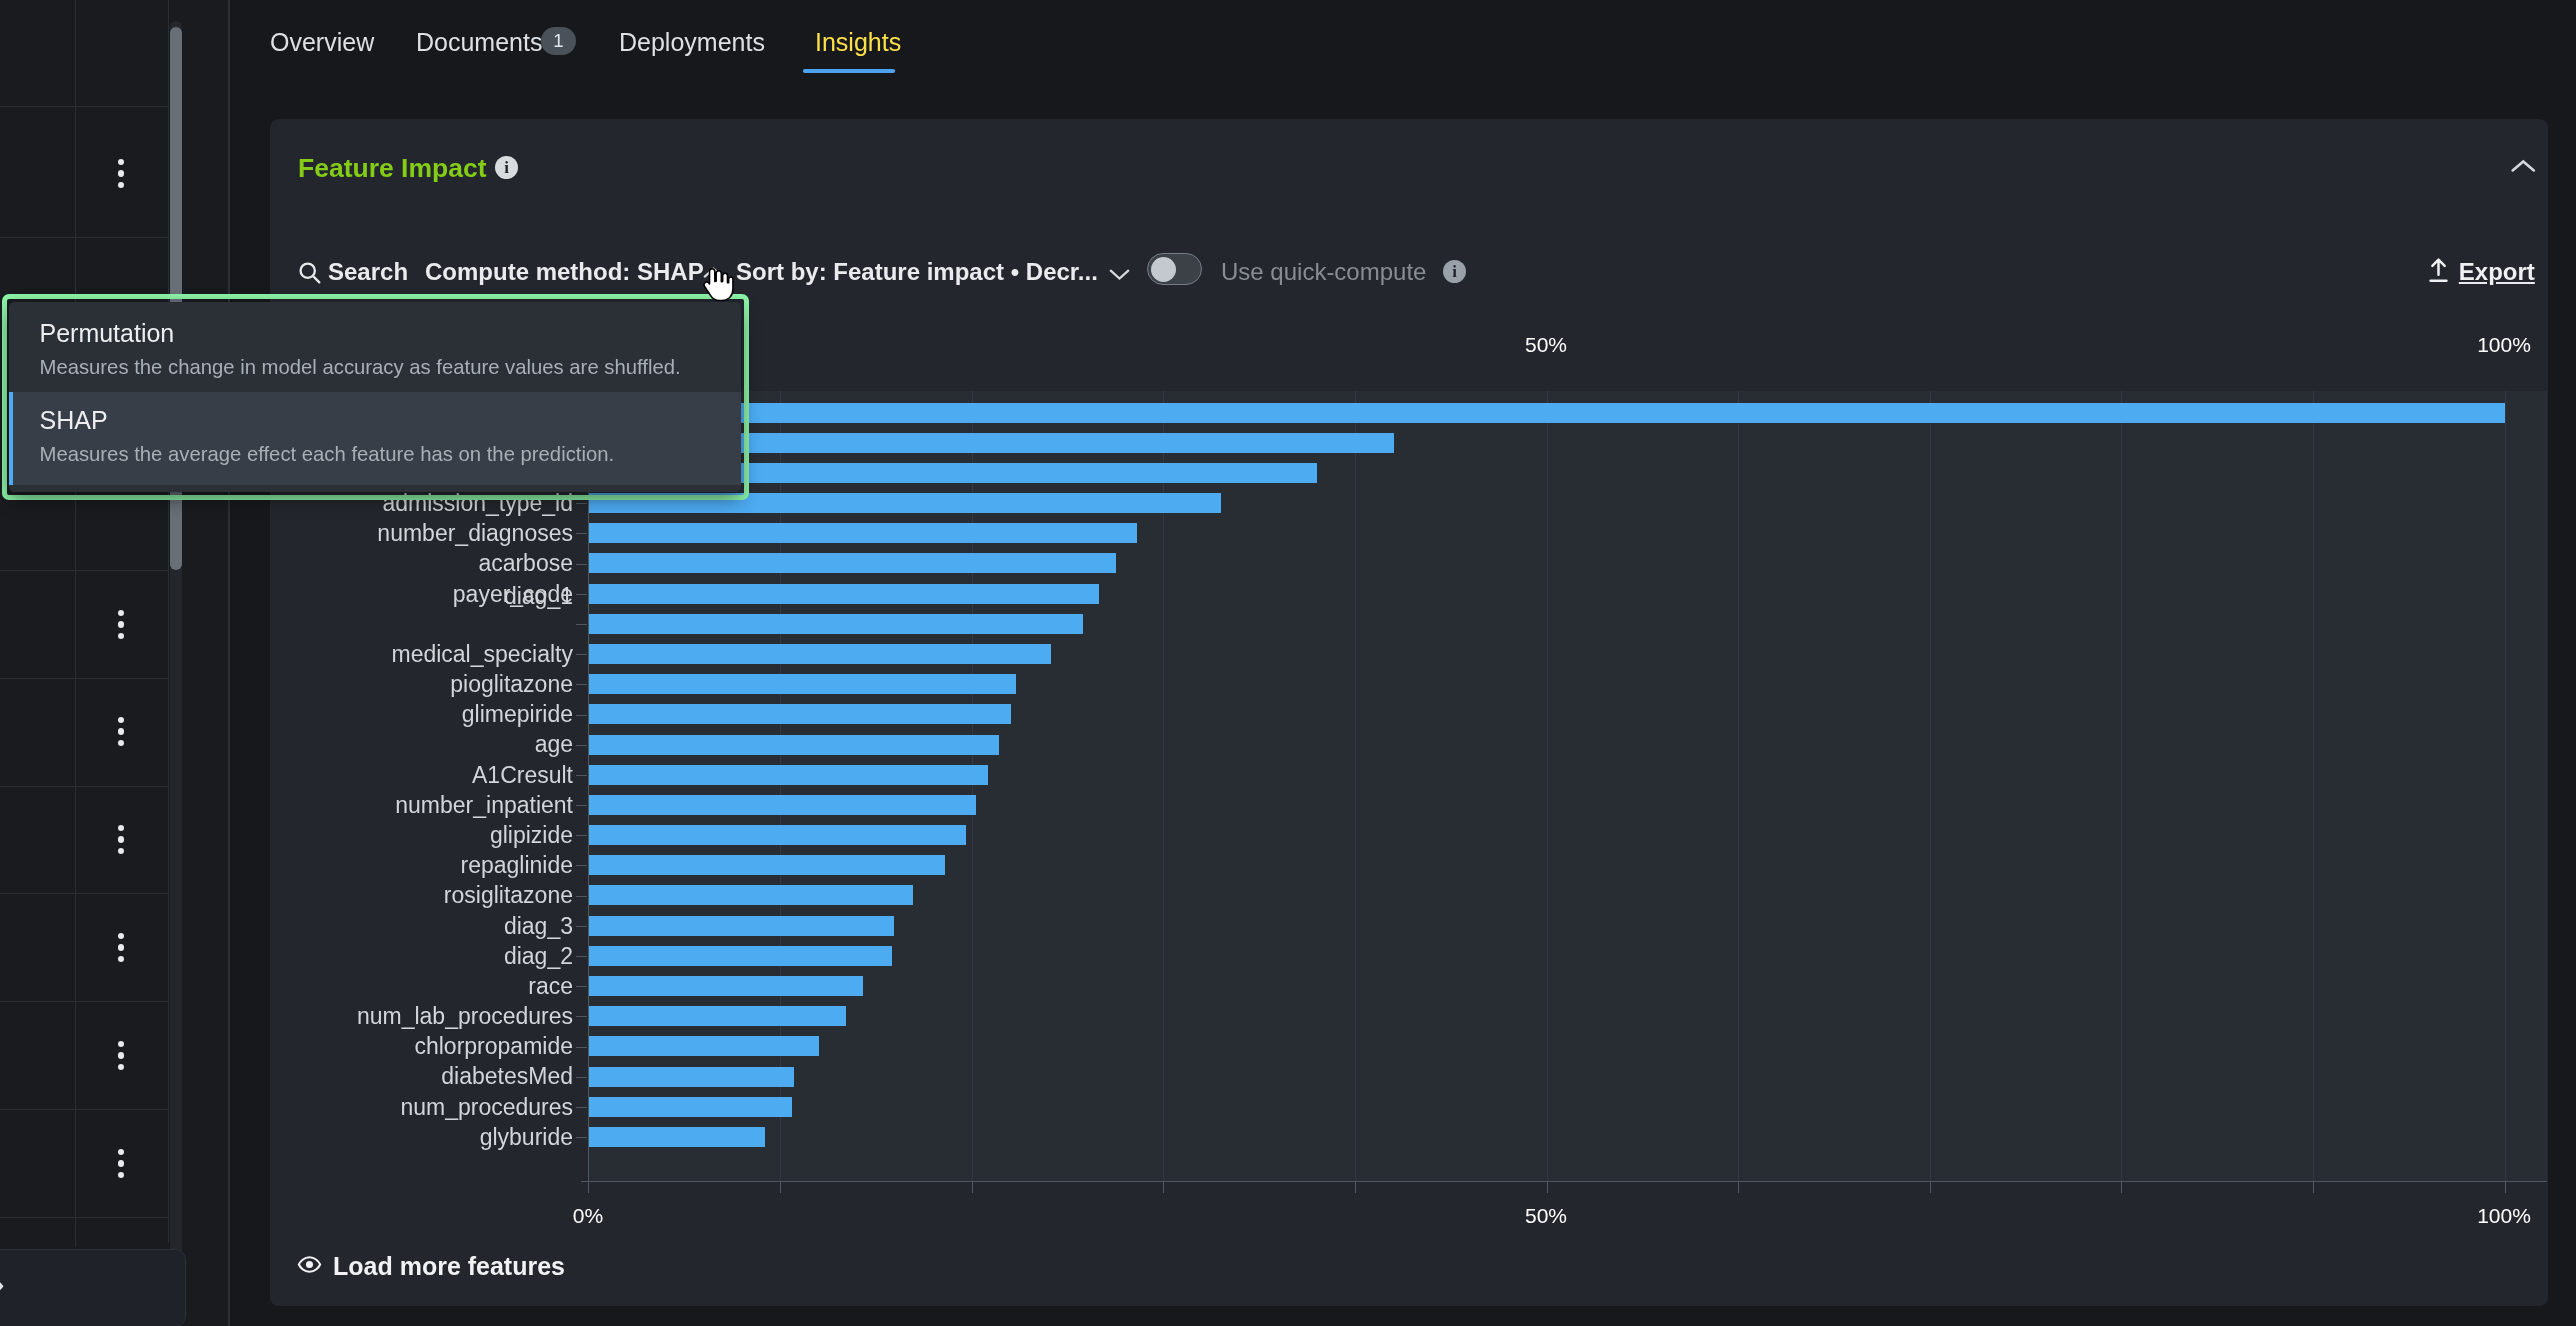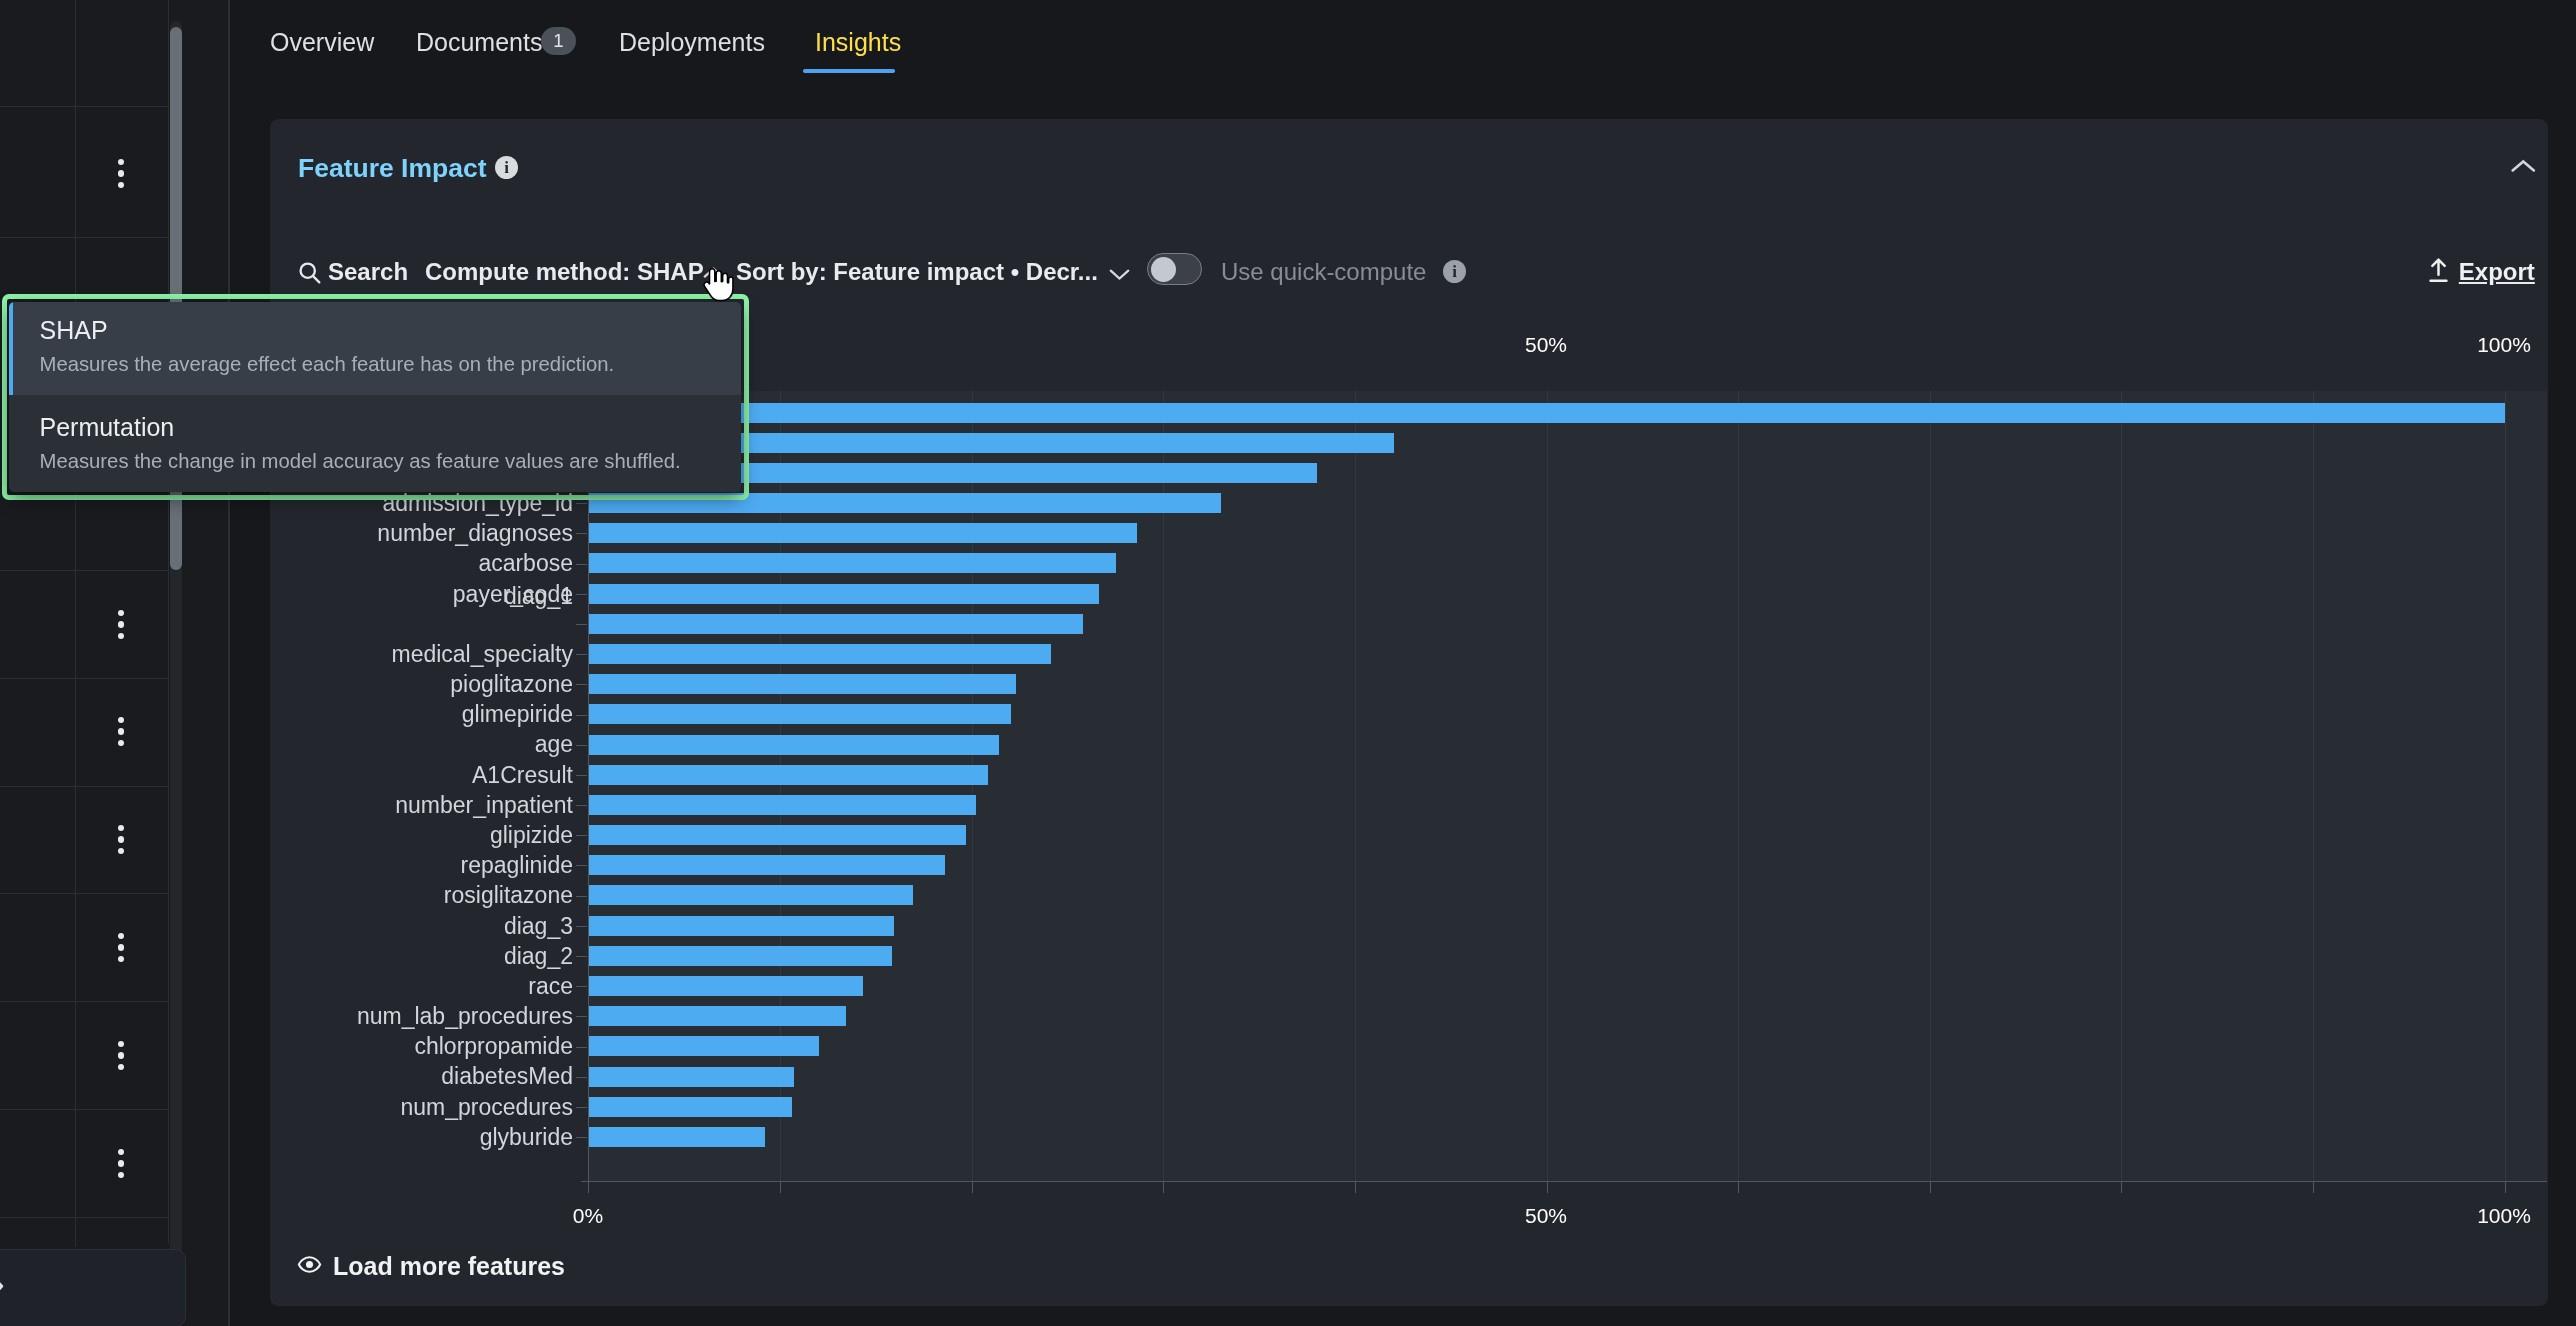--- a/index.html
+++ b/index.html
@@ -22,21 +22,21 @@
 
   
   .tab{position:absolute;top:26.5px;height:30px;line-height:30px;font-size:25px;font-weight:500;color:#dde0e4;cursor:pointer;}
   .tab.active{color:#fde047;}
   #tab-underline{position:absolute;left:803px;top:69px;width:92px;height:4.4px;border-radius:1.8px;}
   .badge{position:absolute;left:541px;top:27.4px;width:35px;height:28px;border-radius:14px;background:#4a5158;
          color:#e2e5e8;font-size:18.6px;text-align:center;line-height:28px;}
 
   
   #card{left:270px;top:119px;width:2278px;height:1187px;background:#23272d;border-radius:8.8px;}
-  #card-title{position:absolute;left:28px;top:34px;font-size:26.5px;font-weight:bold;color:#7dd3fc;}
+  #card-title{position:absolute;left:28px;top:34px;font-size:26.5px;font-weight:bold;color:#84cc16;}
   .info-dot{display:inline-block;width:23px;height:23px;border-radius:50%;background:#d9dcdf;color:#23272d;
             font-size:17px;font-weight:bold;text-align:center;line-height:23px;font-family:"Liberation Serif",serif;}
   #hdr-info{position:absolute;left:225px;top:37px;}
   #collapse{position:absolute;left:2240px;top:39px;cursor:pointer;}
 
   
   .tb-label{position:absolute;top:138px;height:30px;line-height:30px;font-size:24px;font-weight:700;color:#e9ebee;cursor:pointer;}
   #search-ico{position:absolute;left:27.4px;top:141px;cursor:pointer;}
   #search-lb{left:58px;}
   #compute-lb{left:155px;}
@@ -297,27 +297,27 @@
           <path d="M12 5 C6.8 5 3 9.2 1.8 12 C3 14.8 6.8 19 12 19 C17.2 19 21 14.8 22.2 12 C21 9.2 17.2 5 12 5 Z" fill="none" stroke="#f0f2f4" stroke-width="2"></path>
           <circle cx="12" cy="12" r="3.4" fill="#f0f2f4"></circle>
         </svg>
     </span>
     <span id="load-more-lb">Load more features</span>
   </div>
 </div>
 
 <div id="dropdown" class="abs" style="border-color: rgb(140, 243, 167);">
   <div id="dd-panel">
+    <div class="dd-item">
+      <div class="dd-title">Permutation</div>
+      <div class="dd-desc">Measures the change in model accuracy as feature values are shuffled.</div>
+    </div>
     <div class="dd-item selected">
       <div class="dd-title">SHAP</div>
       <div class="dd-desc">Measures the average effect each feature has on the prediction.</div>
-    </div>
-    <div class="dd-item">
-      <div class="dd-title">Permutation</div>
-      <div class="dd-desc">Measures the change in model accuracy as feature values are shuffled.</div>
     </div>
   </div>
 </div>
 
 <div id="cursor" class="abs">
   <svg width="41" height="41" viewBox="0 0 24 24">
     <path d="M8.5 4.5 C8.5 3.4 9.3 2.8 10.1 2.8 C10.9 2.8 11.6 3.4 11.6 4.5 L11.6 10.2 L12.4 10.1 L12.4 5.6 C12.4 4.6 13.1 4 13.9 4 C14.7 4 15.4 4.6 15.4 5.6 L15.4 10.4 L16.2 10.3 L16.2 6.9 C16.2 6 16.9 5.4 17.6 5.4 C18.3 5.4 19 6 19 6.9 L19 11 L19.7 11 L19.7 8.9 C19.7 8.1 20.3 7.6 21 7.6 C21.6 7.6 22.2 8.1 22.2 8.9 L22.2 14.6 C22.2 18.6 19.6 21.4 15.8 21.4 L14.2 21.4 C11.9 21.4 10.4 20.5 9.2 18.6 L5.6 13.1 C5 12.2 5.3 11.2 6.1 10.8 C6.8 10.4 7.7 10.6 8.2 11.3 L8.5 11.7 Z" fill="#ffffff" stroke="#000000" stroke-width="0.9" stroke-linejoin="round"></path>
   </svg>
 </div>
 

